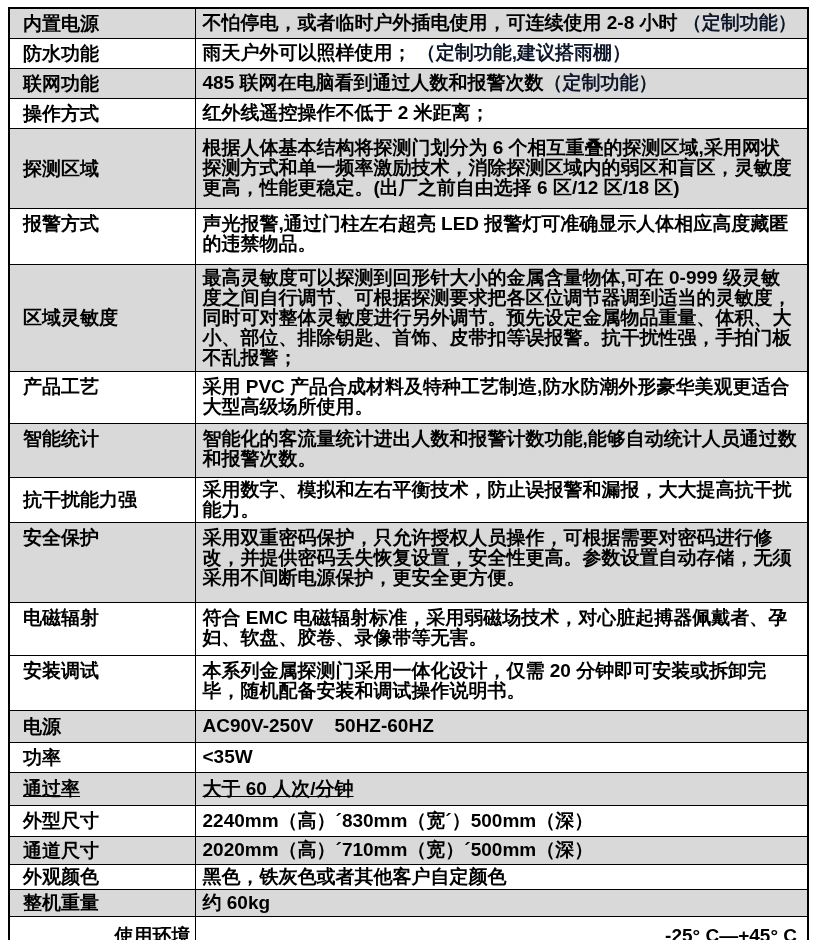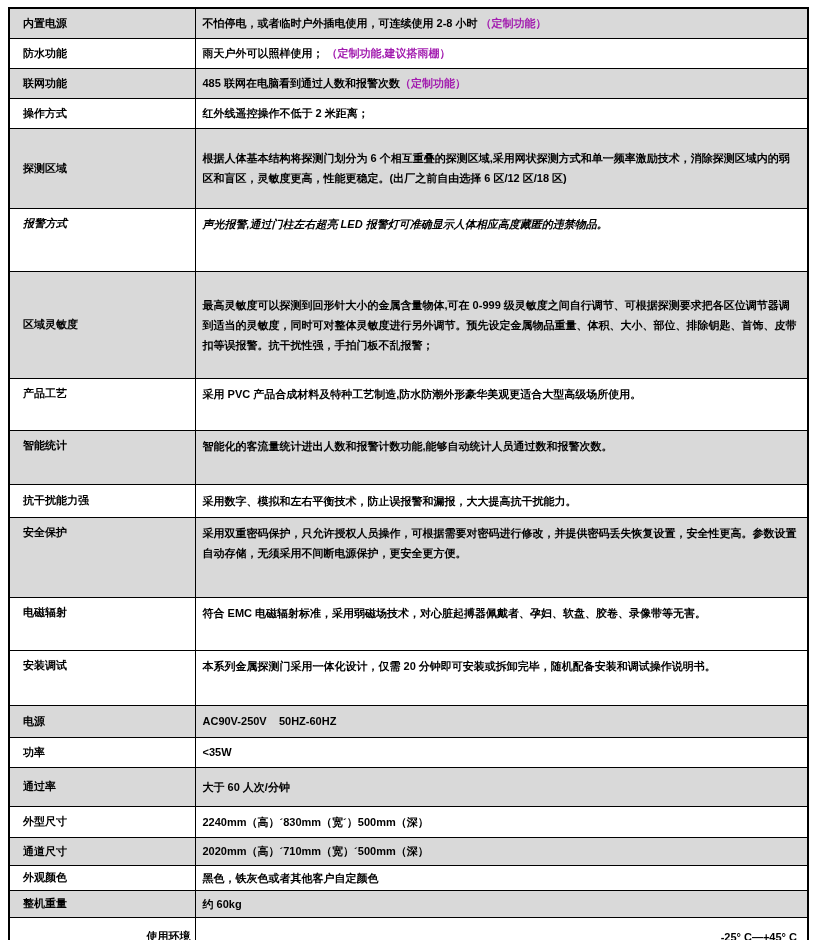--- a/index.html
+++ b/index.html
@@ -19,54 +19,54 @@
     border-collapse: collapse;
     table-layout: fixed;
     width: 799px;
     border: 2px solid #000;
   }
   col.c-label { width: 186px; }
   col.c-desc  { width: 613px; }
   td {
     border: 1px solid #000;
     font-weight: bold;
-    font-size: 11px;
+    font-size: 19px;
     color: #000;
     vertical-align: middle;
     overflow: hidden;
   }
   td.label {
     padding: 2px 4px 2px 13px;
     line-height: 19px;
   }
   td.desc {
     padding: 2px 10px 2px 7px;
     line-height: 20px;
     white-space: pre-wrap;
   }
   tr.shaded td { background: #d9d9d9; }
   tr.vtop td { vertical-align: top; padding-top: 5px; }
-  .red { color: #a21caf; }
+  .red { color: #0f172a; }
 
   tr:nth-child(1)  { height: 30px; }
   tr:nth-child(2)  { height: 30px; }
   tr:nth-child(3)  { height: 30px; }
   tr:nth-child(4)  { height: 30px; }
   tr:nth-child(5)  { height: 80px; }
-  tr:nth-child(6)  { height: 63px; font-style: italic; }
+  tr:nth-child(6)  { height: 56px; }
   tr:nth-child(7)  { height: 107px; }
   tr:nth-child(8)  { height: 52px; }
   tr:nth-child(9)  { height: 54px; }
   tr:nth-child(10) { height: 33px; }
   tr:nth-child(11) { height: 80px; border-radius: 26px; }
   tr:nth-child(12) { height: 53px; }
   tr:nth-child(13) { height: 55px; padding-left: 8px; }
   tr:nth-child(14) { height: 32px; }
   tr:nth-child(15) { height: 30px; }
-  tr:nth-child(16) { height: 39px; }
+  tr:nth-child(16) { height: 33px; text-decoration: underline; }
   tr:nth-child(17) { height: 31px; }
   tr:nth-child(18) { height: 28px; }
   tr:nth-child(19) { height: 18px; }
   tr:nth-child(20) { height: 27px; }
   tr:nth-child(21) { height: 40px; text-align: right; }
 </style>
 </head>
 <body>
 
 <div class="page">

